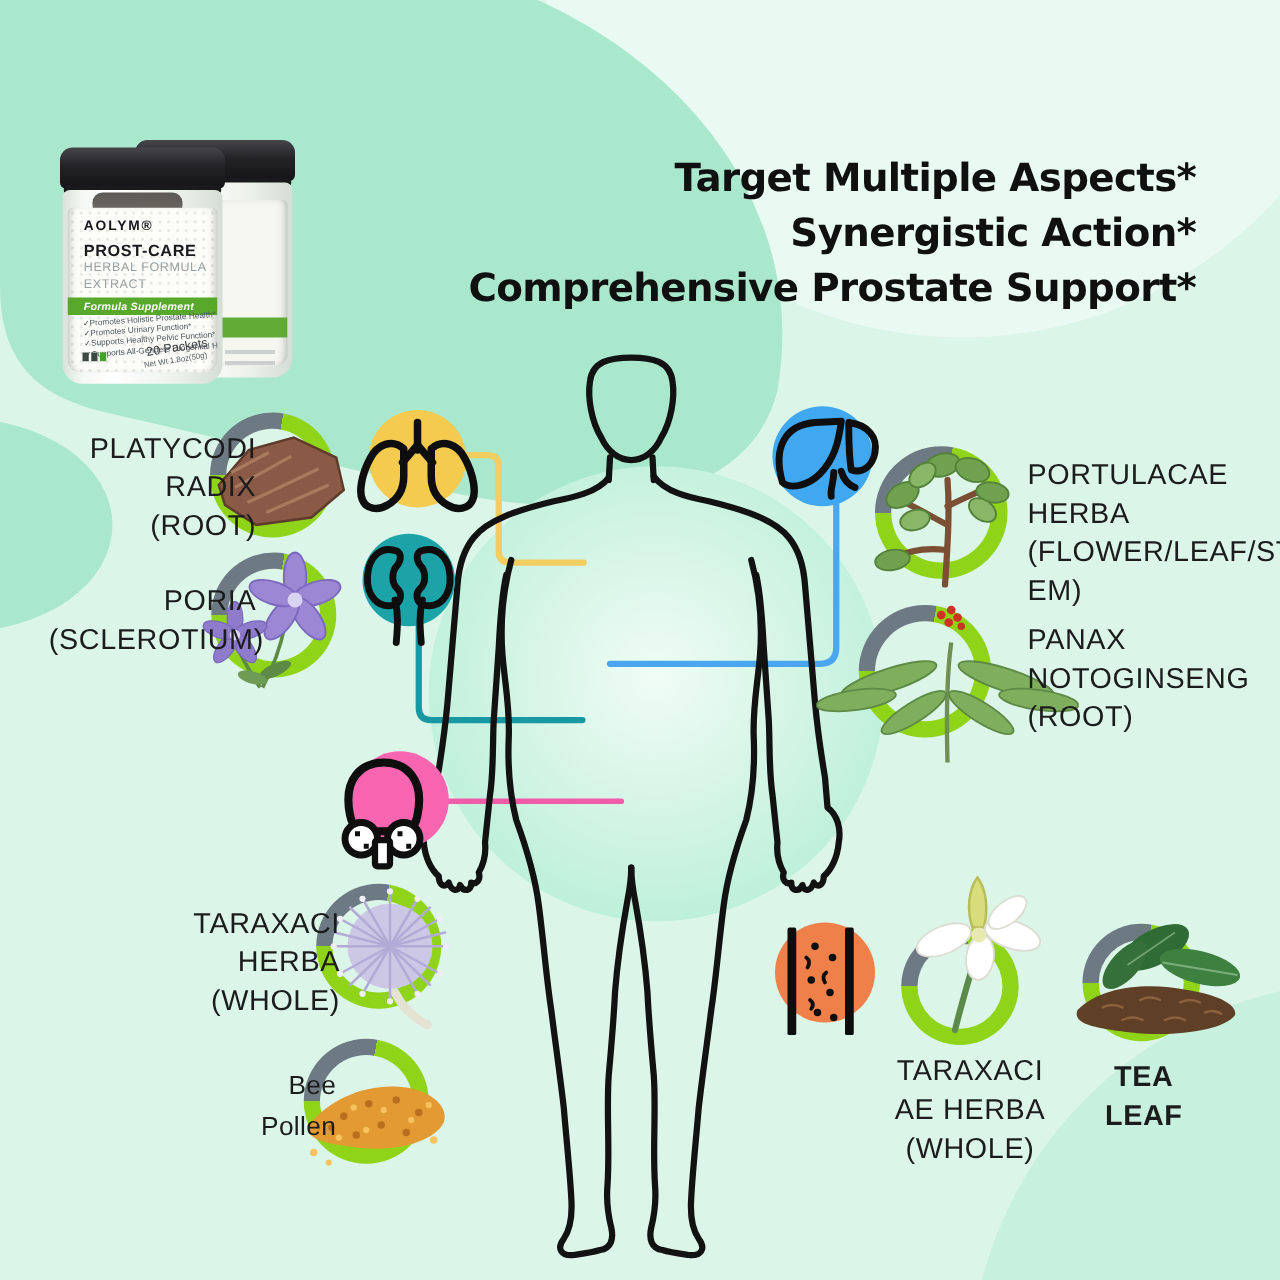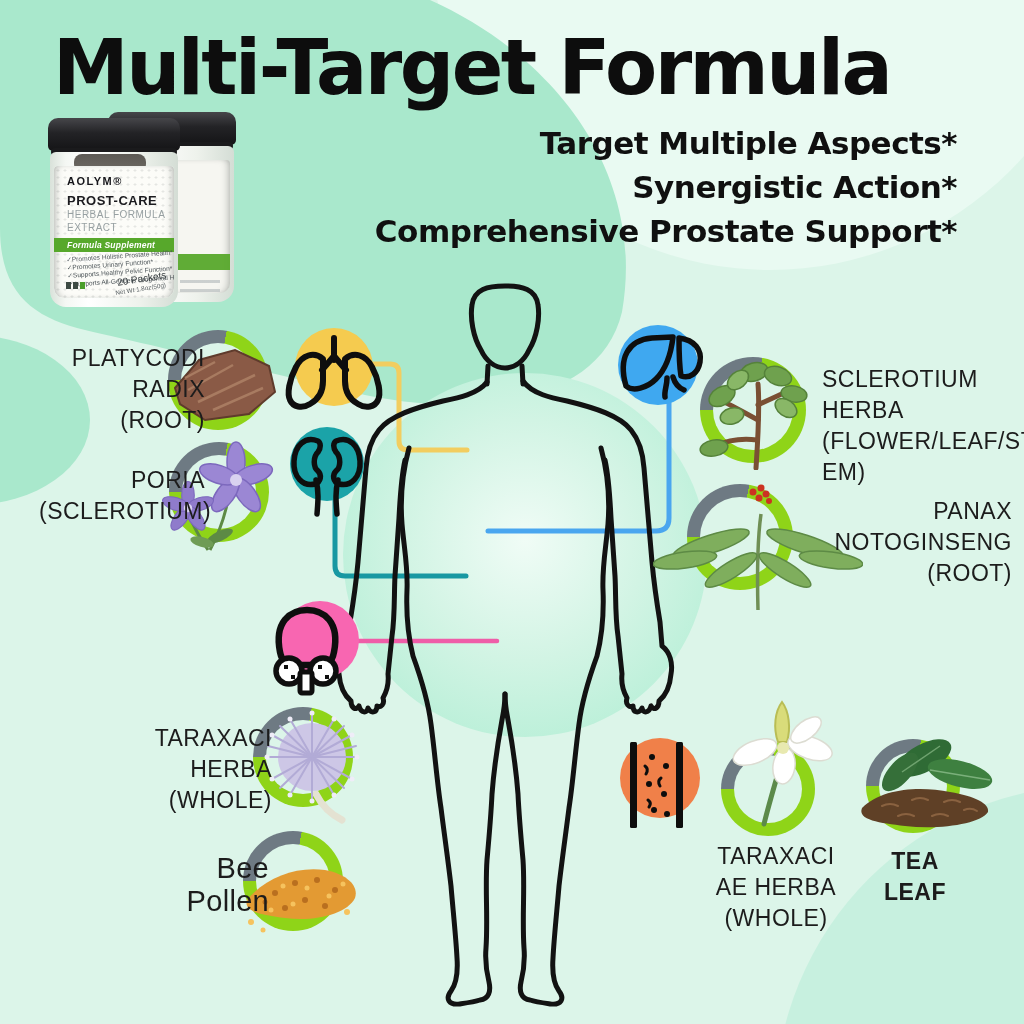--- a/index.html
+++ b/index.html
@@ -46,21 +46,21 @@
   .jar.back .vband{position:absolute;left:0;right:0;top:94px;height:16px;background:#57A82B;opacity:.95;}
   .jar.back .vtxt{position:absolute;right:10px;top:120px;width:40px;height:64px;
         background:repeating-linear-gradient(180deg,#b9bfc0 0 3px,transparent 3px 9px);opacity:.7;}
   
   .ring{position:absolute;border-radius:50%;
         background:conic-gradient(from -90deg,#6E7A83 0deg 100deg,#8FD418 100deg 360deg);}
   .ring .hole{position:absolute;left:13px;top:13px;right:13px;bottom:13px;border-radius:50%;background:#DCF5E9;}
   .ilabel{position:absolute;color:#1c1c1c;font-size:23px;letter-spacing:.5px;font-weight:500;line-height:31px;}
   .ilabel.right{text-align:right;margin-left:39px;}
   .ilabel.center{text-align:center;}
-  .ilabel.big{font-size:29px;line-height:33px;letter-spacing:.3px;}
+  .ilabel.big{font-size:21px;line-height:33px;letter-spacing:.3px;}
 </style>
 </head>
 <body>
 
 <div id="stage">
 
   <svg class="abs" width="1024" height="1024" viewBox="0 0 1024 1024" style="left:0;top:0">
     <defs>
       <radialGradient id="ctr" cx="50%" cy="46%" r="60%">
         <stop offset="0%" stop-color="#F0FCF6"></stop>
@@ -103,21 +103,20 @@
       <div class="cert">
           <i></i>
           <i></i>
           <i class="g"></i>
         </div>
       <div class="packets">20 Packets</div>
       <div class="netwt">Net Wt 1.8oz(50g)</div>
     </div>
   </div>
 
-  <div class="abs title">Multi-Target Formula</div>
   <div class="abs subtitles">
     <div>Target Multiple Aspects*</div>
     <div>Synergistic Action*</div>
     <div>Comprehensive Prostate Support*</div>
   </div>
 
   <svg class="abs" width="1024" height="1024" viewBox="0 0 1024 1024" style="left:0;top:0;pointer-events:none">
 
     <g fill="none" stroke-linecap="round">
       <path d="M 373,364 L 390,364 Q 399,364 399,373 L 399,441 Q 399,450 408,450 L 467,450" stroke="#F2CD5F" stroke-width="5"></path>
@@ -407,27 +406,27 @@
     <div>RADIX</div>
     <div>(ROOT)</div>
   </div>
 
   <div class="abs ilabel right" style="left:0px;top:465px;width:166px;">
     <div>PORIA</div>
     <div>(SCLEROTIUM)</div>
   </div>
 
   <div class="abs ilabel" style="left:822px;top:364px;width:185px;">
-    <div>SCLEROTIUM</div>
+    <div>PORTULACAE</div>
     <div>HERBA</div>
     <div>(FLOWER/LEAF/ST</div>
     <div>EM)</div>
   </div>
 
-  <div class="abs ilabel" style="left:822px;top:496px;width:190px;text-align:right;">
+  <div class="abs ilabel" style="left:822px;top:496px;width:190px;">
     <div>PANAX</div>
     <div>NOTOGINSENG</div>
     <div>(ROOT)</div>
   </div>
 
   <div class="abs ilabel right" style="left:30px;top:723px;width:203px;">
     <div>TARAXACI</div>
     <div>HERBA</div>
     <div>(WHOLE)</div>
   </div>

